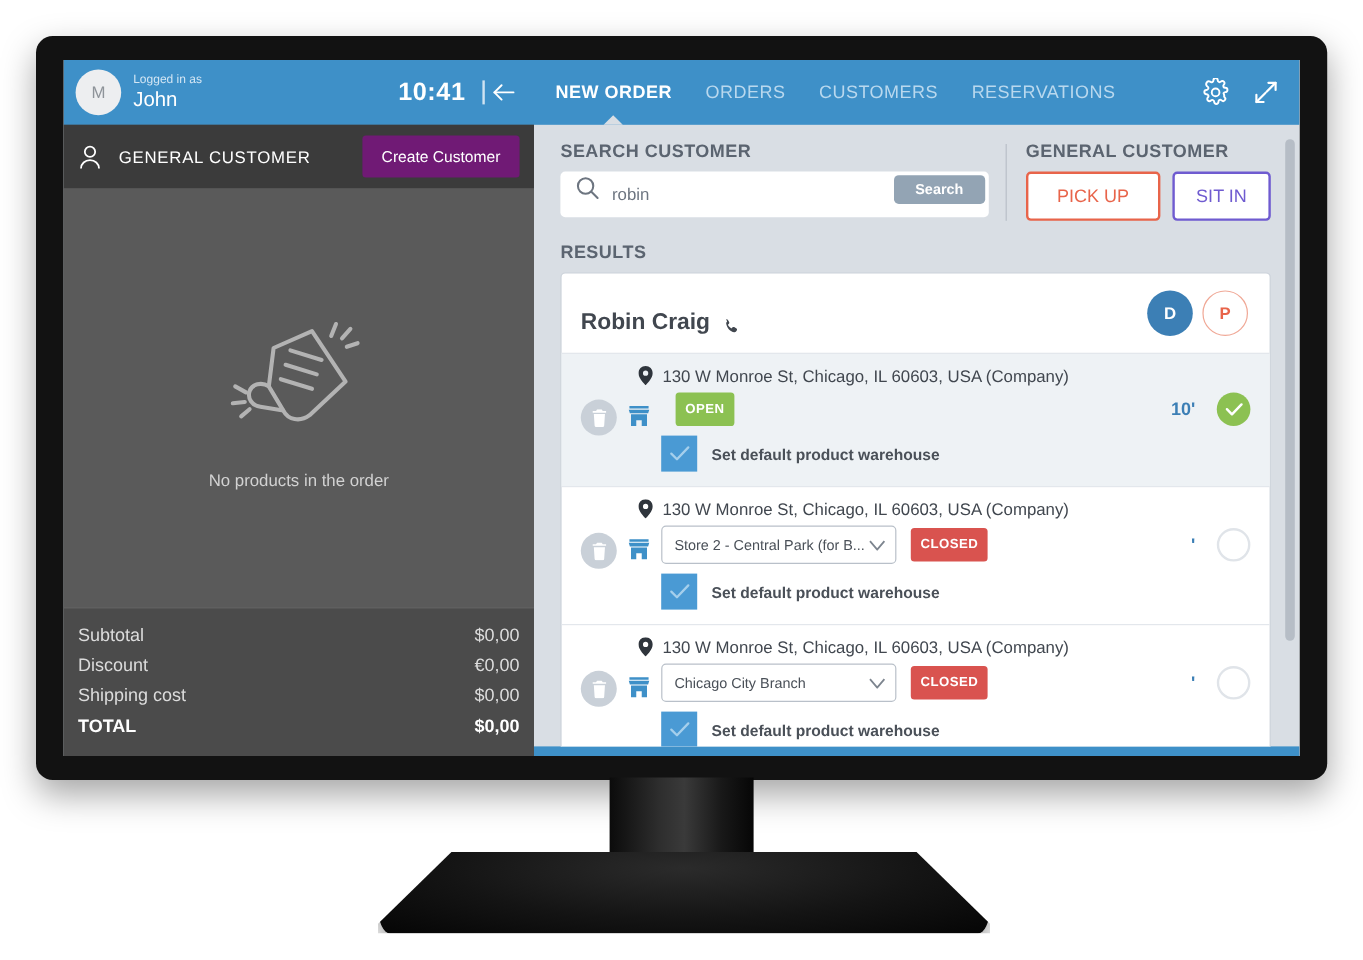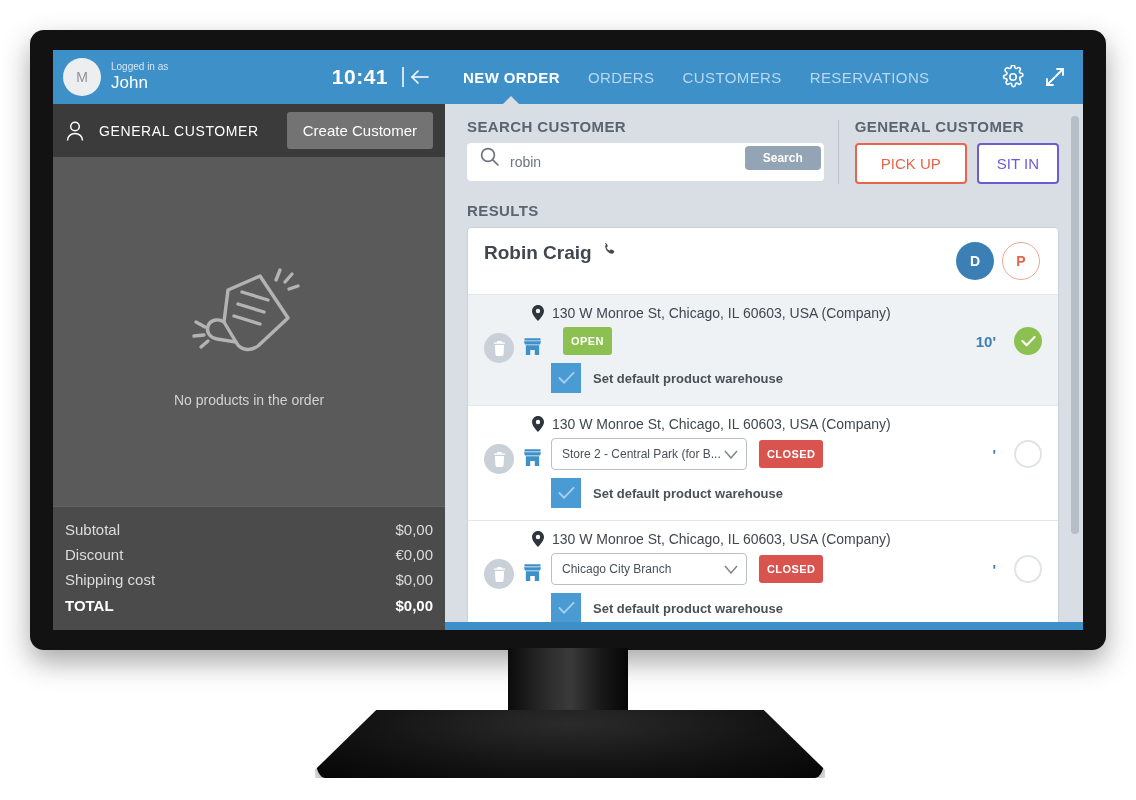--- a/index.html
+++ b/index.html
@@ -97,23 +97,23 @@
     display: flex; align-items: center;
     padding: 0 12px;
   }
   #customer-name {
     color: #ffffff; font-size: 14px;
     letter-spacing: 0.6px;
     margin-left: 14px;
   }
   #create-customer-btn {
     margin-left: auto;
-    background: #737373;
+    background: #701a75;
     color: #ffffff;
-    font-size: 15px;
+    font-size: 13px;
     padding: 10px 16px;
     border-radius: 3px;
     border: none;
     cursor: pointer;
     font-family: inherit;
   }
 
   #empty-area {
     flex: 1;
     background: #5a5a5a;
@@ -236,21 +236,21 @@
   #results-label { margin-top: 18px; }
 
   
   #result-card {
     background: #ffffff;
     border: 1px solid #ccd2da;
     border-radius: 4px;
     margin-top: 8px;
   }
   #card-head {
-    display: flex; align-items: flex-start;
+    display: flex; align-items: flex-end;
     padding: 14px 18px 14px 16px;
   }
   #card-name { font-size: 19px; font-weight: bold; color: #41474f; }
   #phone-icon { margin-left: 10px; color: #41474f; display: flex; }
   #card-head-badges { margin-left: auto; display: flex; align-items: center; gap: 8px; }
   .circle-badge {
     width: 38px; height: 38px; border-radius: 50%;
     display: flex; align-items: center; justify-content: center;
     font-size: 14px; font-weight: bold;
     cursor: pointer;

